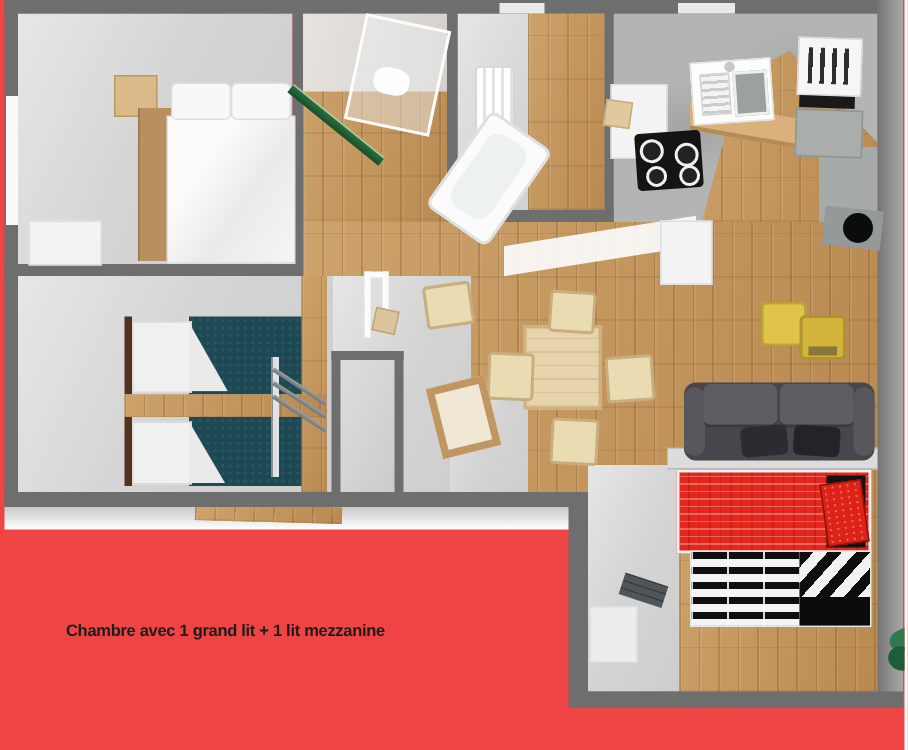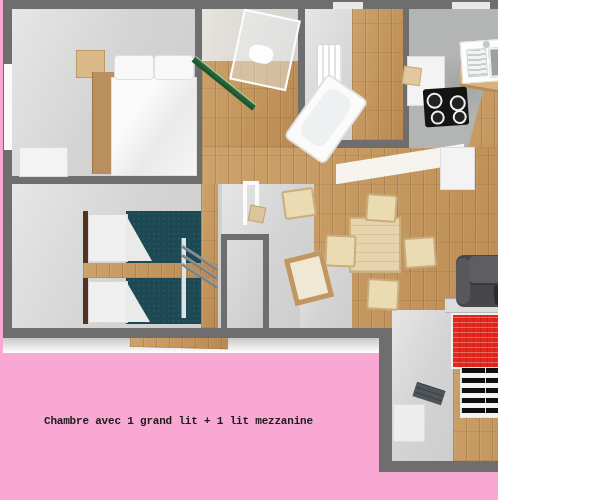--- a/index.html
+++ b/index.html
@@ -1,17 +1,17 @@
 <!DOCTYPE html>
 <html style="--wall: #6e6e6e; --floor_wood: #c69c64; --floor_gray: #d4d4d4; --floor_concrete: #b2b5b4; --bed_teal: #1c4953; --bed_red: #e3271d; --sofa_gray: #47474b; --pouf_yellow: #dfc449; --pouf_yellow2: #d2b33c; --chair_beige: #ebdbb2; --table_wood: #e8d4ac; --ski_green: #2c6e3f; --logo_green: #2e7a4e; --logo_green2: #1f5c39; --caption: #1c1c1c;"><head>
 <meta charset="utf-8">
 <style>
   html,body{margin:0;padding:0;background:#fff;width:605px;height:500px;overflow:hidden;
     font-family:"Liberation Sans",sans-serif;}
-  #plan{position:relative;width:498px;height:500px;background:#f9a8d4;overflow:hidden;font-family:Liberation Mono, monospace;}
+  #plan{position:relative;width:603px;height:500px;background:#ef4444;overflow:hidden;}
   .abs{position:absolute;}
   .wall{position:absolute;background:var(--wall,#6e6e6e);}
   .gray-floor{position:absolute;background:linear-gradient(115deg,#e6e6e6 0%,#d4d4d4 50%,#cdcdcd 100%);}
   .wood{position:absolute;background-color:var(--floor_wood,#c69c64);
     background-image:
       repeating-linear-gradient(90deg, rgba(94,62,28,.22) 0 1px, rgba(255,255,255,.07) 1px 2px, transparent 2px 13px),
       repeating-linear-gradient(0deg, rgba(94,62,28,.12) 0 1px, transparent 1px 29px),
       linear-gradient(105deg,#cda26b 0%,#c2945c 60%,#b88a52 100%);}
   .concrete{position:absolute;background-color:var(--floor_concrete,#b2b5b4);
     background-image:radial-gradient(70px 45px at 30% 55%, rgba(120,125,124,.30), transparent 70%),

